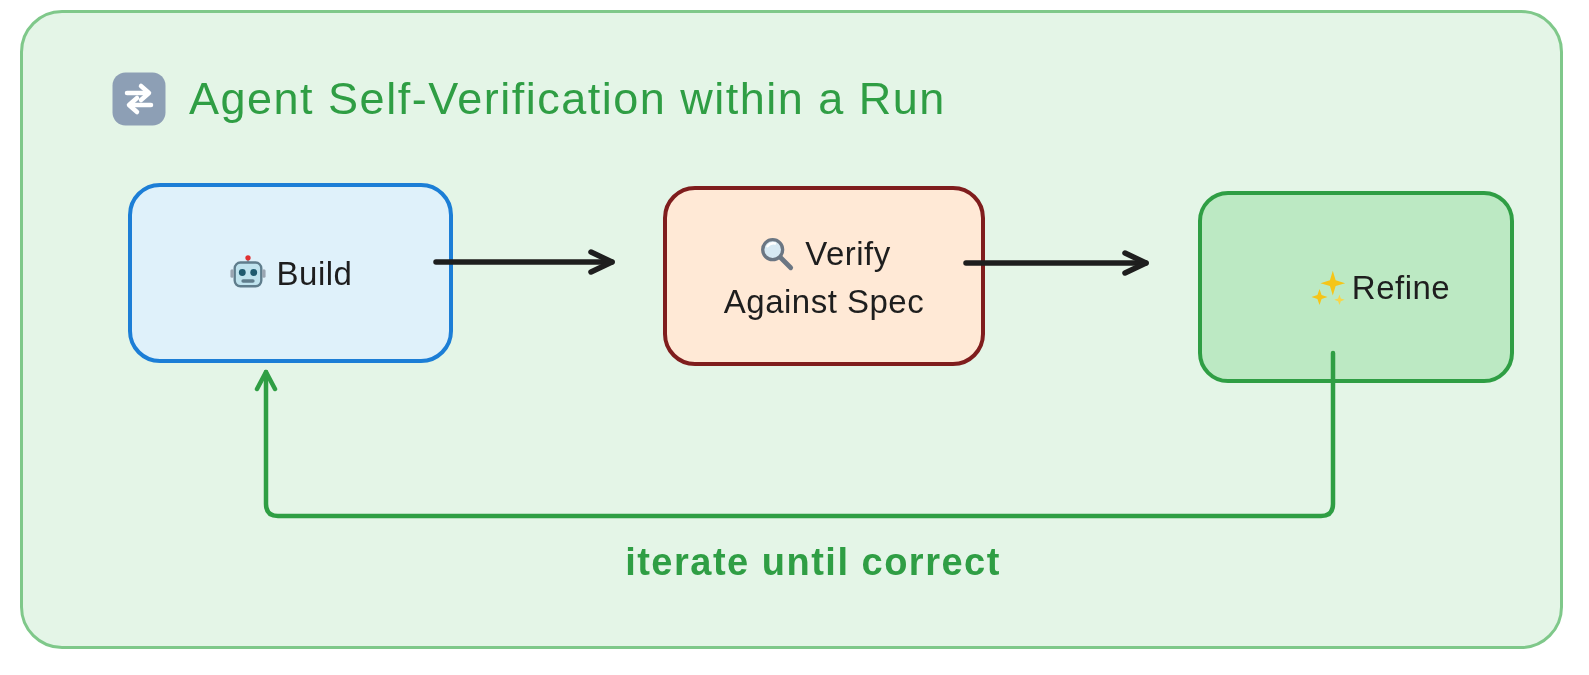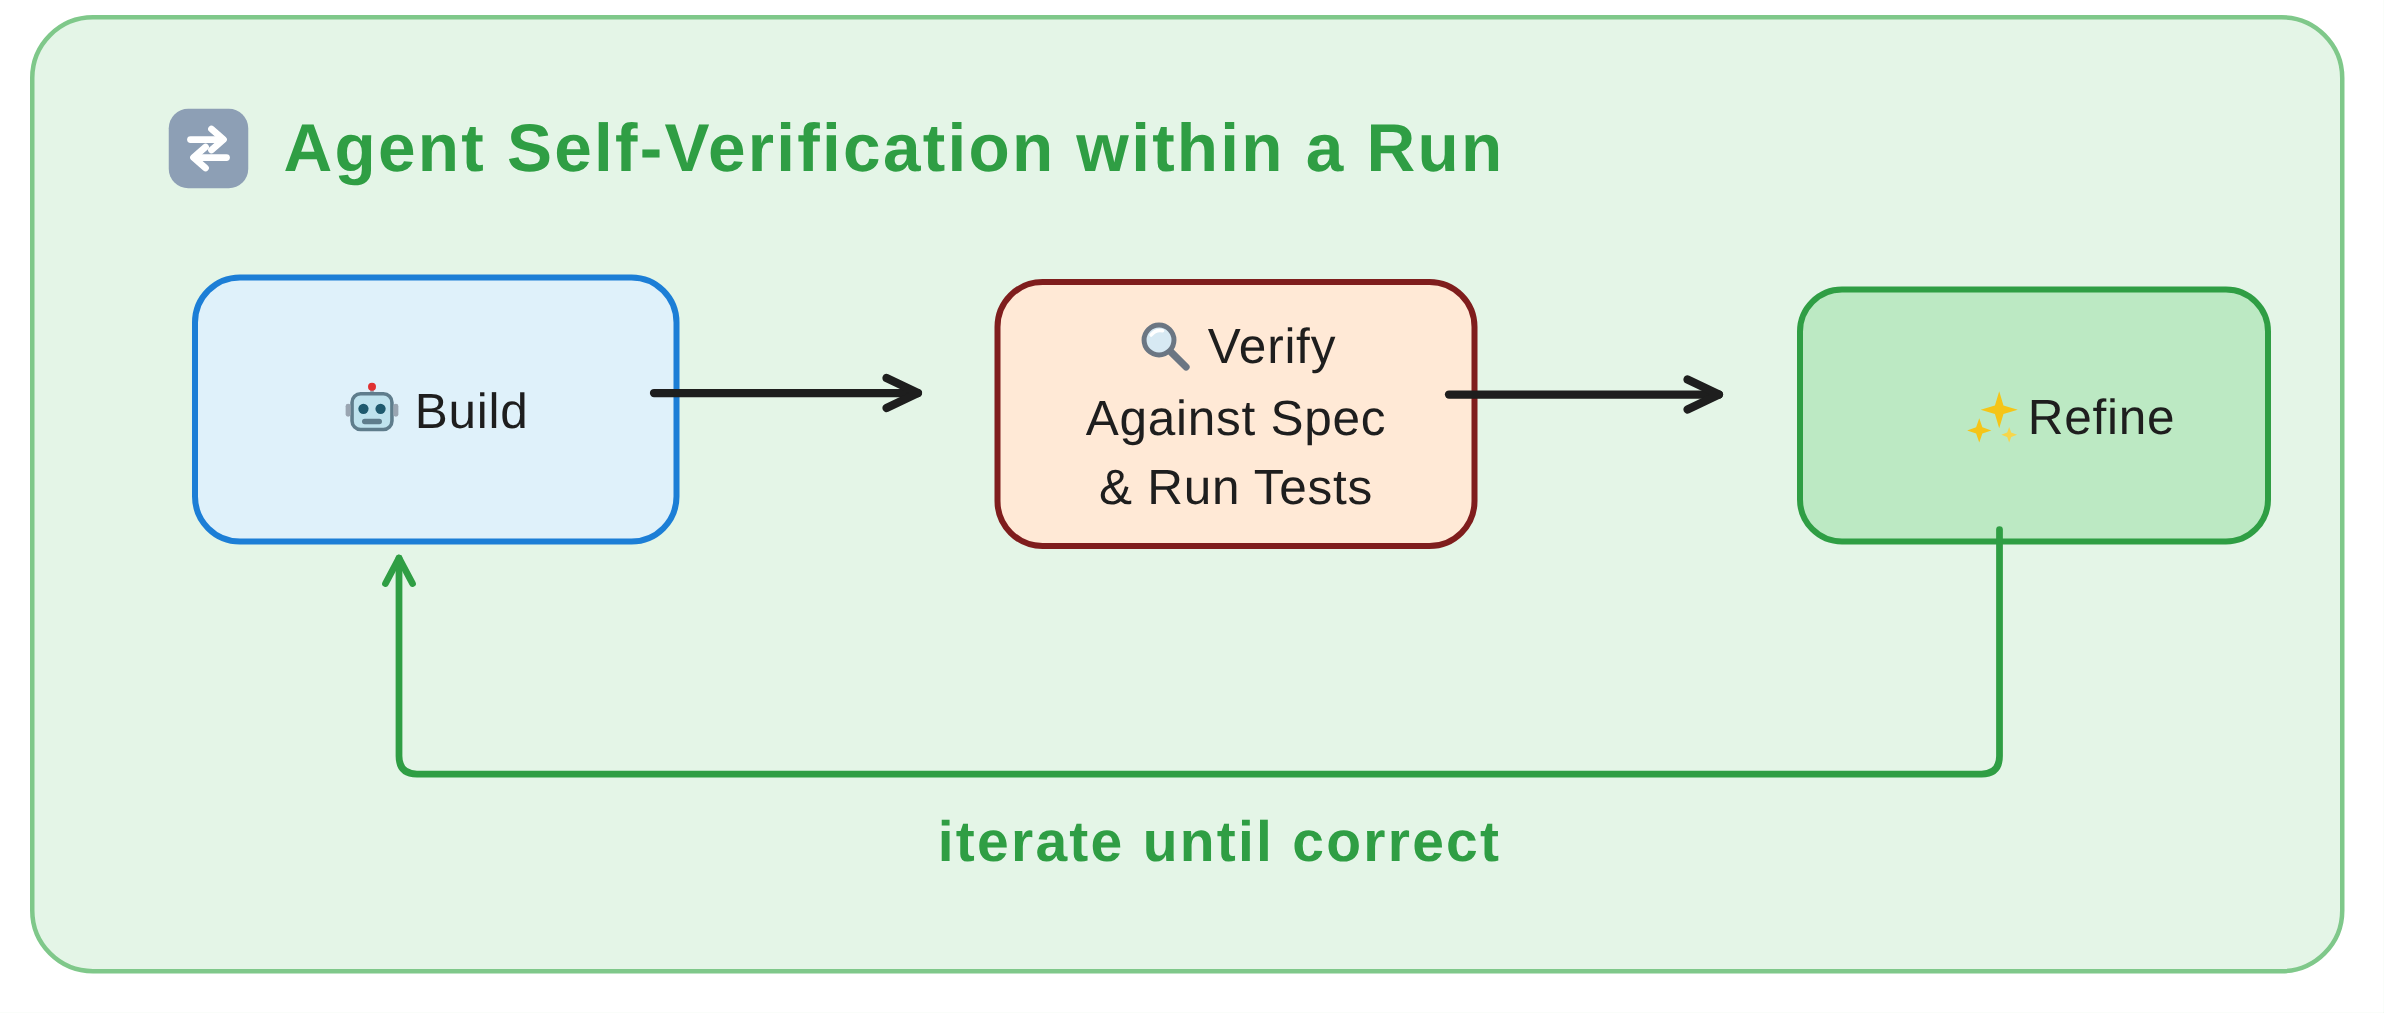--- a/index.html
+++ b/index.html
@@ -31,21 +31,21 @@
     left: 88px;
     top: 58px;
     display: flex;
     align-items: center;
     gap: 22px;
   }
   .title-icon { width: 56px; height: 56px; display: inline-block; }
   .title-icon svg { width: 56px; height: 56px; display: block; }
   .title-text {
     font-size: 45px;
-    font-weight: 700;
+    font-weight: 400;
     letter-spacing: 1.5px;
     color: #2f9e44;
     white-space: nowrap;
   }
   .node {
     position: absolute;
     box-sizing: border-box;
     display: flex;
     flex-direction: column;
     align-items: center;
@@ -73,21 +73,21 @@
     gap: 26px;
   }
   .node-verify {
     left: 640px; top: 173px; width: 322px; height: 180px;
     background: #ffe9d6;
     border: 4px solid #7f1d1d;
     border-radius: 32px;
     gap: 13px;
   }
   .node-refine {
-    left: 1175px; top: 178px; width: 316px; height: 172px;
+    left: 1175px; top: 178px; width: 316px; height: 192px;
     background: #bce9c3;
     border: 4px solid #2f9e44;
     border-radius: 30px;
     gap: 18px;
     padding-left: 48px;
   }
   .node-refine .node-line { gap: 4px; }
   .arrows {
     position: absolute;
     left: 0; top: 0;
@@ -154,23 +154,20 @@
             <line x1="25" y1="25" x2="35.5" y2="35.5" stroke="#6b7683" stroke-width="5" stroke-linecap="round"></line>
             <circle cx="16.5" cy="16.5" r="10.5" fill="#d7e9f3" stroke="#6b7683" stroke-width="3.5"></circle>
             <path d="M11 13 q3 -4 8 -3" stroke="#ffffff" stroke-width="2.5" fill="none" stroke-linecap="round"></path>
           </svg>
         </span>
         <span>Verify</span>
       </div>
       <div class="node-line">
         <span>Against Spec</span>
       </div>
-      <div class="node-line">
-        <span>&amp; Run Tests</span>
-      </div>
     </div>
 
     <div class="node node-refine">
       <div class="node-line">
         <span class="node-icon">
           <svg viewBox="0 0 40 40" xmlns="http://www.w3.org/2000/svg">
             <path d="M24 3 L27 13 L37 16 L27 19 L24 29 L21 19 L11 16 L21 13 Z" fill="#f5c518"></path>
             <path d="M10 22 L12.2 28.3 L18.5 30.5 L12.2 32.7 L10 39 L7.8 32.7 L1.5 30.5 L7.8 28.3 Z" fill="#f5c518"></path>
             <path d="M31 28 L32.4 32 L36.5 33.5 L32.4 35 L31 39 L29.6 35 L25.5 33.5 L29.6 32 Z" fill="#f7d64a"></path>
           </svg>

